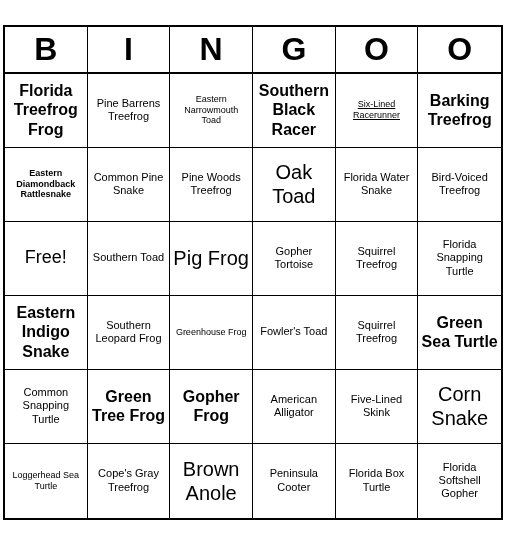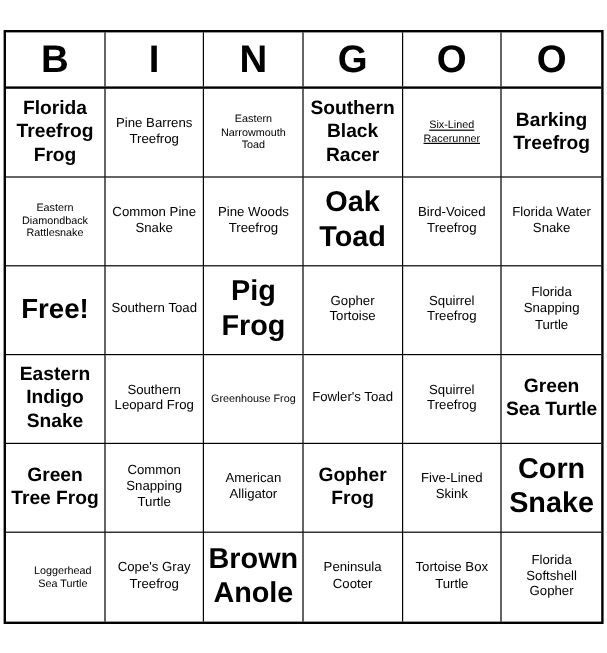--- a/index.html
+++ b/index.html
@@ -42,30 +42,30 @@
       align-items: center;
       justify-content: center;
       text-align: center;
       padding: 3px;
       font-size: 11px;
       line-height: 1.2;
     }
     .cell:nth-child(6n) { border-right: none; }
     .cell:nth-last-child(-n+6) { border-bottom: none; }
     .cell.large {
-      font-size: 24px;
-      font-weight: bold;
+      font-size: 20px;
+      font-weight: normal;
     }
     .cell.medium {
       font-size: 16px;
       font-weight: bold;
     }
     .cell.free {
-      font-size: 23px;
-      font-weight: bold;
+      font-size: 18px;
+      font-weight: normal;
     }
   </style>
 </head>
 <body>
 
 <div class="bingo-container">
   <div class="bingo-header">
     <div class="bingo-letter">B</div>
     <div class="bingo-letter">I</div>
     <div class="bingo-letter">N</div>
@@ -73,44 +73,44 @@
     <div class="bingo-letter">O</div>
     <div class="bingo-letter">O</div>
   </div>
   <div class="bingo-grid" id="grid">
   <div class="cell medium">Florida Treefrog Frog</div>
       <div class="cell">Pine Barrens Treefrog</div>
       <div class="cell" style="font-size: 9px;">Eastern Narrowmouth Toad</div>
       <div class="cell medium">Southern Black Racer</div>
       <div class="cell" style="font-size: 9px; text-decoration: underline;">Six-Lined Racerunner</div>
       <div class="cell medium">Barking Treefrog</div>
-      <div class="cell" style="font-size: 9px;">Eastern Diamondback Rattlesnake</div>
+      <div class="cell" style="font-size: 9px; font-weight: bold;">Eastern Diamondback Rattlesnake</div>
       <div class="cell">Common Pine Snake</div>
       <div class="cell">Pine Woods Treefrog</div>
       <div class="cell large">Oak Toad</div>
+      <div class="cell">Florida Water Snake</div>
       <div class="cell">Bird-Voiced Treefrog</div>
-      <div class="cell">Florida Water Snake</div>
       <div class="cell free">Free!</div>
       <div class="cell">Southern Toad</div>
       <div class="cell large">Pig Frog</div>
       <div class="cell">Gopher Tortoise</div>
       <div class="cell">Squirrel Treefrog</div>
       <div class="cell">Florida Snapping Turtle</div>
       <div class="cell medium">Eastern Indigo Snake</div>
       <div class="cell">Southern Leopard Frog</div>
       <div class="cell" style="font-size: 9px;">Greenhouse Frog</div>
       <div class="cell">Fowler's Toad</div>
       <div class="cell">Squirrel Treefrog</div>
       <div class="cell medium">Green Sea Turtle</div>
+      <div class="cell">Common Snapping Turtle</div>
       <div class="cell medium">Green Tree Frog</div>
-      <div class="cell">Common Snapping Turtle</div>
+      <div class="cell medium">Gopher Frog</div>
       <div class="cell">American Alligator</div>
-      <div class="cell medium">Gopher Frog</div>
       <div class="cell">Five-Lined Skink</div>
       <div class="cell large">Corn Snake</div>
-      <div class="cell" style="font-size: 9px; padding-left: 16px;">Loggerhead Sea Turtle</div>
+      <div class="cell" style="font-size: 9px;">Loggerhead Sea Turtle</div>
       <div class="cell">Cope's Gray Treefrog</div>
       <div class="cell large">Brown Anole</div>
       <div class="cell">Peninsula Cooter</div>
-      <div class="cell">Tortoise Box Turtle</div>
+      <div class="cell">Florida Box Turtle</div>
       <div class="cell">Florida Softshell Gopher</div>
     </div>
 </div>
 
 </body></html>

